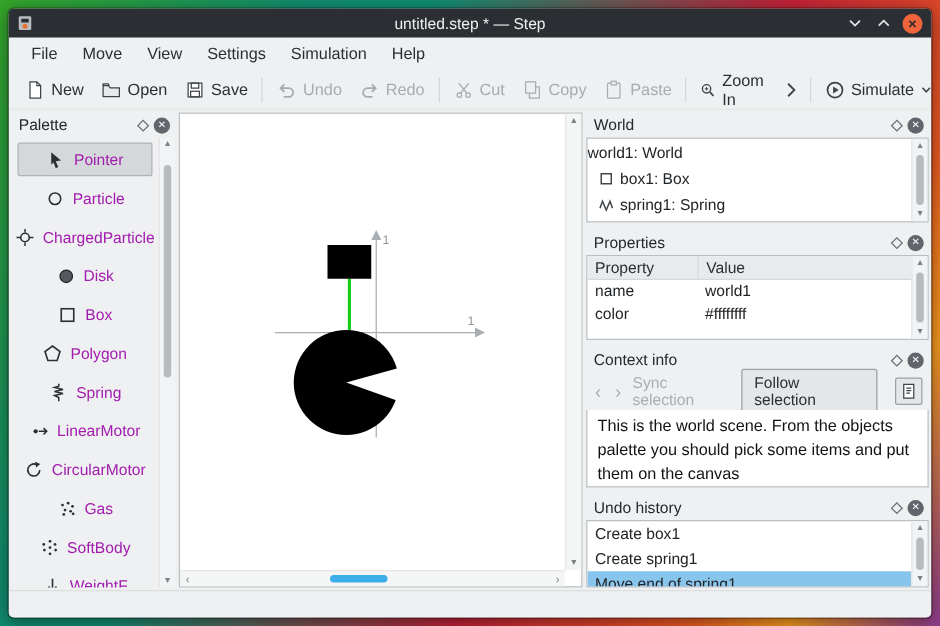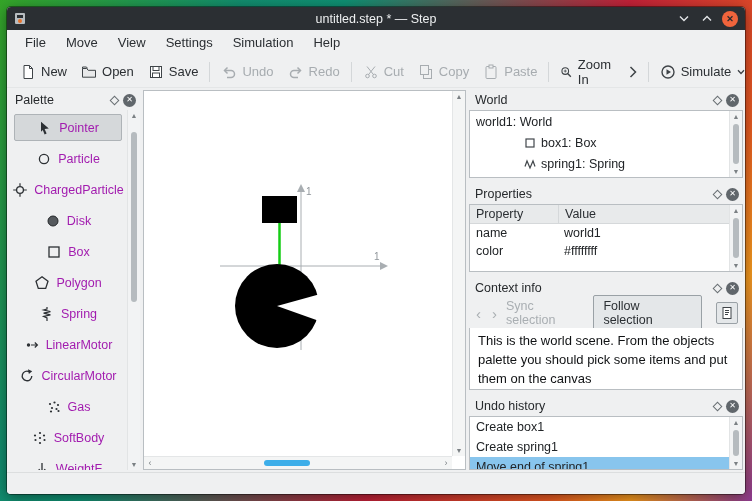--- a/index.html
+++ b/index.html
@@ -64,22 +64,22 @@
     font-size: 9px; color: #7b8084; }
   .h-arrow.left { left: 0; } .h-arrow.right { right: 0; }
   .h-thumb { position: absolute; left: 39%; width: 15%; top: 3px; bottom: 3px; background: #3daee9; border-radius: 3px; }
 
   
   .right-col { width: 274px; flex: none; display: flex; flex-direction: column; gap: 6px; }
   .dock-body { flex: 1; min-height: 0; background: #fff; border: 1px solid #b9bec2; position: relative; overflow: hidden; }
   .body-inner { position: absolute; inset: 0 13px 0 0; overflow: hidden; }
 
   .world-dock { height: 88px; flex: none; }
-  .tree-row { height: 21px; display: flex; align-items: center; gap: 5px; padding-left: 6px; font-size: 12.5px; color: #212427; white-space: nowrap; }
-  .tree-row.child { padding-left: 9px; margin-left: 45px; }
+  .tree-row { height: 21px; display: flex; align-items: center; gap: 5px; font-size: 12.5px; color: #212427; white-space: nowrap; }
+  .tree-row.child { padding-left: 9px; }
 
   .props-dock { height: 88px; flex: none; }
   .prop-head { display: grid; grid-template-columns: 88px 1fr; height: 19px; background: #e8eaeb; border-bottom: 1px solid #d5d8da;
     font-size: 12.5px; color: #2b2f33; align-items: center; }
   .prop-head > div { padding-left: 6px; }
   .prop-head > div + div { border-left: 1px solid #d5d8da; height: 100%; display: flex; align-items: center; }
   .prop-row { display: grid; grid-template-columns: 88px 1fr; height: 18px; font-size: 12.5px; color: #212427; align-items: center; }
   .prop-row > div { padding-left: 6px; white-space: nowrap; overflow: hidden; }
 
   .context-dock { height: 112px; flex: none; }

